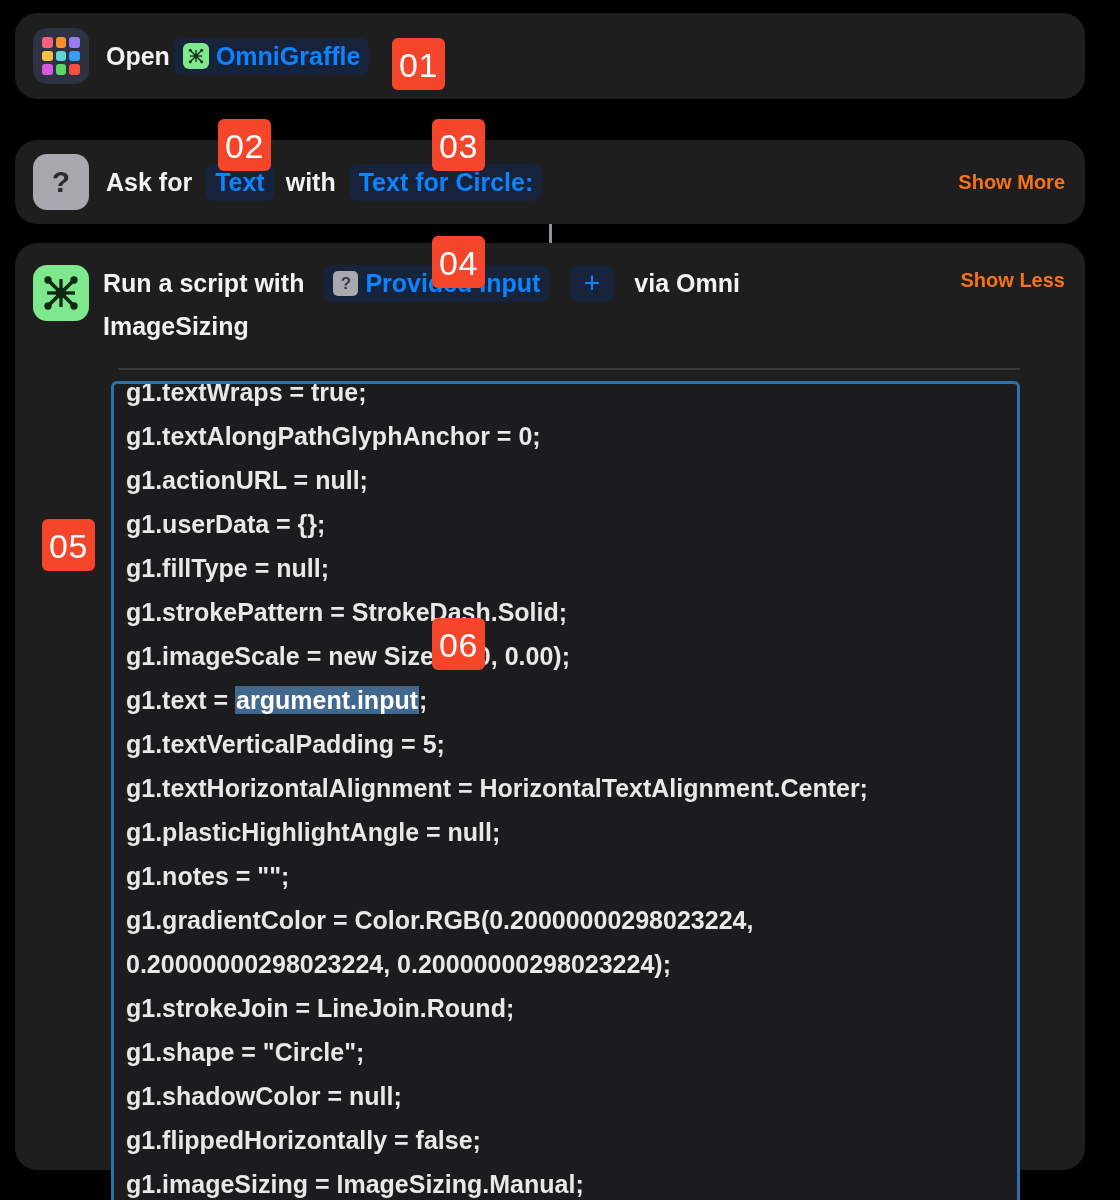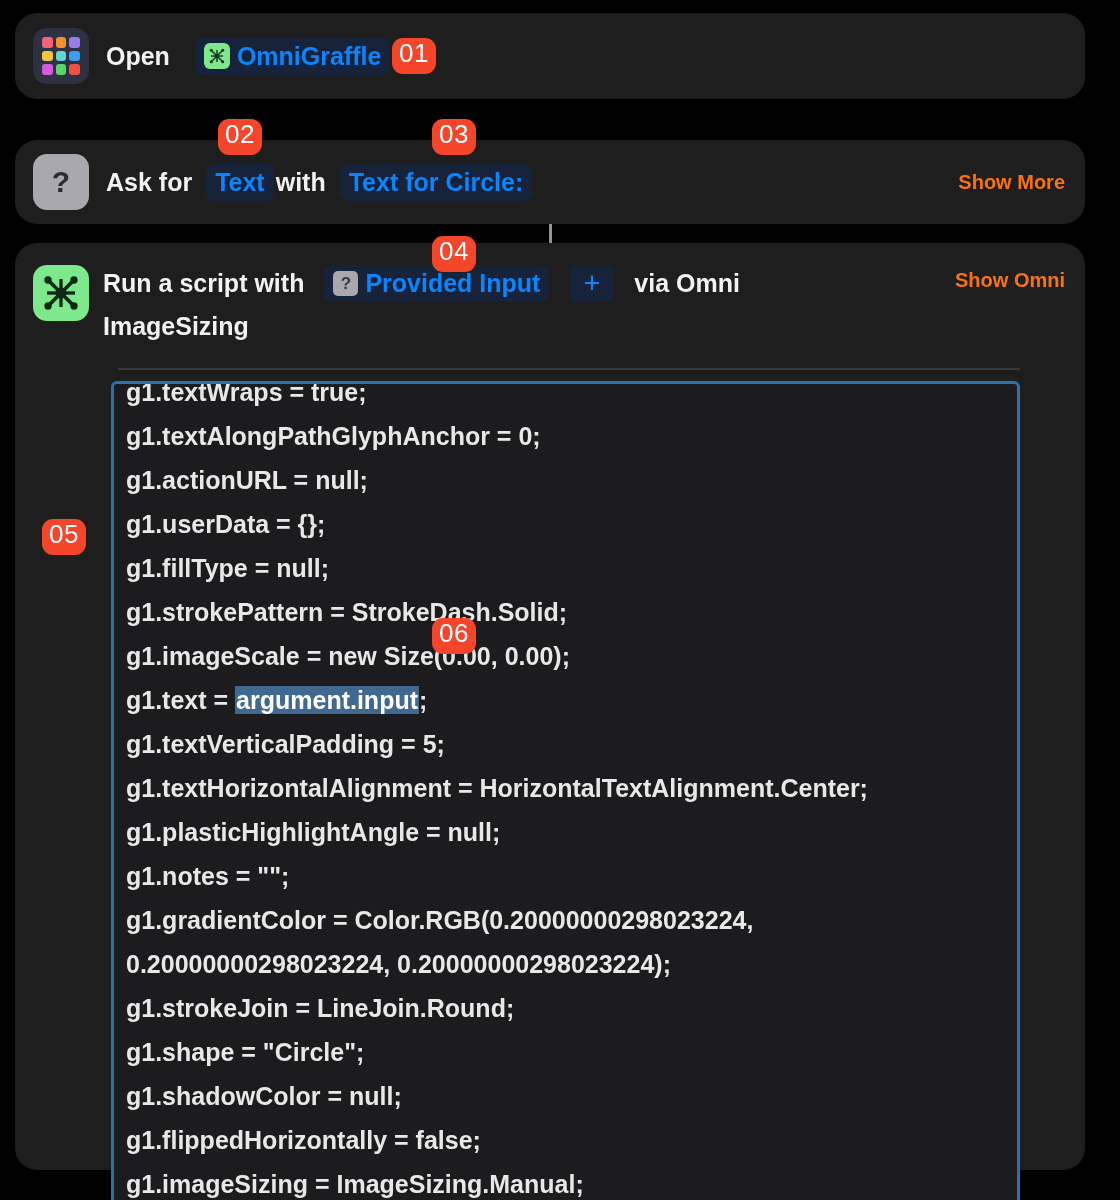--- a/index.html
+++ b/index.html
@@ -199,25 +199,25 @@
     width: 3px;
     height: 20px;
     background: #8e949e;
   }
 
   
   .badge {
     position: absolute;
     background: #f5462b;
     color: #ffffff;
-    border-radius: 11px;
-    font-size: 26px;
+    border-radius: 6px;
+    font-size: 34px;
     font-weight: 500;
     line-height: 1;
-    padding: 2px 7px 8px 7px;
+    padding: 10px 7px 8px 7px;
     letter-spacing: 0.5px;
     font-family: "Liberation Sans", sans-serif;
   }
   #badge-01 { left: 392px; top: 38px; }
   #badge-02 { left: 218px; top: 119px; }
   #badge-03 { left: 432px; top: 119px; }
   #badge-04 { left: 432px; top: 236px; }
   #badge-05 { left: 42px;  top: 519px; }
   #badge-06 { left: 432px; top: 618px; }
 </style>
@@ -235,21 +235,21 @@
             <i style="background: rgb(155, 123, 240);"></i>
             <i style="background: rgb(245, 194, 66);"></i>
             <i style="background: rgb(98, 214, 214);"></i>
             <i style="background: rgb(59, 158, 245);"></i>
             <i style="background: rgb(214, 90, 224);"></i>
             <i style="background: rgb(90, 214, 107);"></i>
             <i style="background: rgb(245, 80, 63);"></i>
           </div>
       </div>
       <span class="label" style="margin-left:17px;">Open</span>
-      <span class="pill" style="margin-left:25px;">
+      <span class="pill" style="margin-left:4px;">
         <span class="mini-omni">
           <svg width="18" height="18" viewBox="0 0 24 24" aria-hidden="true">
             <g fill="#18331d">
               <circle cx="12" cy="12" r="3.1"></circle>
               <circle cx="4.4" cy="4.4" r="2.0"></circle>
               <circle cx="19.6" cy="4.4" r="2.0"></circle>
               <circle cx="4.4" cy="19.6" r="2.0"></circle>
               <circle cx="19.6" cy="19.6" r="2.0"></circle>
               <rect x="4" y="11.1" width="16" height="1.9"></rect>
               <rect x="11.1" y="4" width="1.9" height="16"></rect>
@@ -263,21 +263,21 @@
         <span>OmniGraffle</span>
       </span>
     </div>
   </div>
 
   <div class="card" id="card-ask">
     <div class="card-row" style="height:84px;">
       <div class="app-icon question-icon">?</div>
       <span class="label" style="margin-left:17px;">Ask for</span>
       <span class="pill" style="margin-left:14px;">Text</span>
-      <span class="label" style="margin-left:2px;">with</span>
+      <span class="label" style="margin-left:12px;">with</span>
       <span class="pill" style="margin-left:14px;text-align:center;">Text for Circle:</span>
       <span class="show-toggle">Show More</span>
     </div>
   </div>
 
   <div class="connector"></div>
 
   <div class="card" id="card-script">
 
     <div class="script-head">
@@ -304,21 +304,21 @@
 
         <span class="pill">
           <span class="mini-q">?</span>
           <span>Provided Input</span>
         </span>
 
         <span class="pill plus">+</span>
 
         <span class="label">via Omni</span>
 
-        <span class="show-toggle" style="position:absolute; right:20px; top:26px;">Show Omni</span>
+        <span class="show-toggle" style="position:absolute; right:20px; top:26px;">Show Less</span>
 
         <span class="label" style="flex-basis:100%;">ImageSizing</span>
       </div>
     </div>
 
     <div class="divider"></div>
 
     <div class="code-box">
       <div class="code-inner"><span class="code-line">g1.textWraps = true;
 g1.textAlongPathGlyphAnchor = 0;

